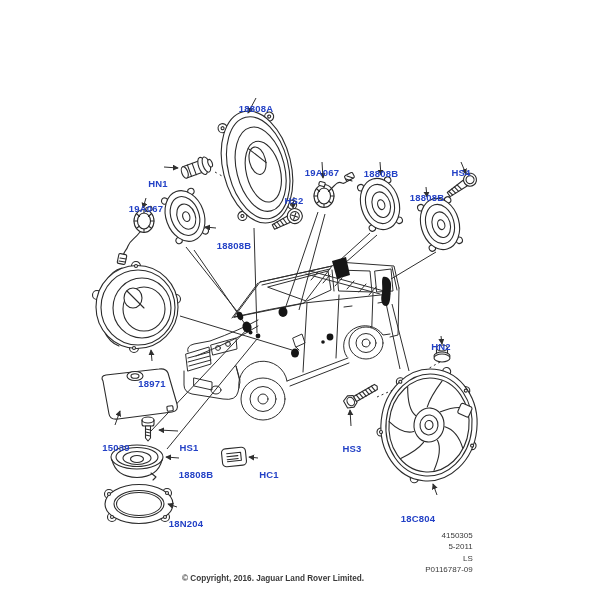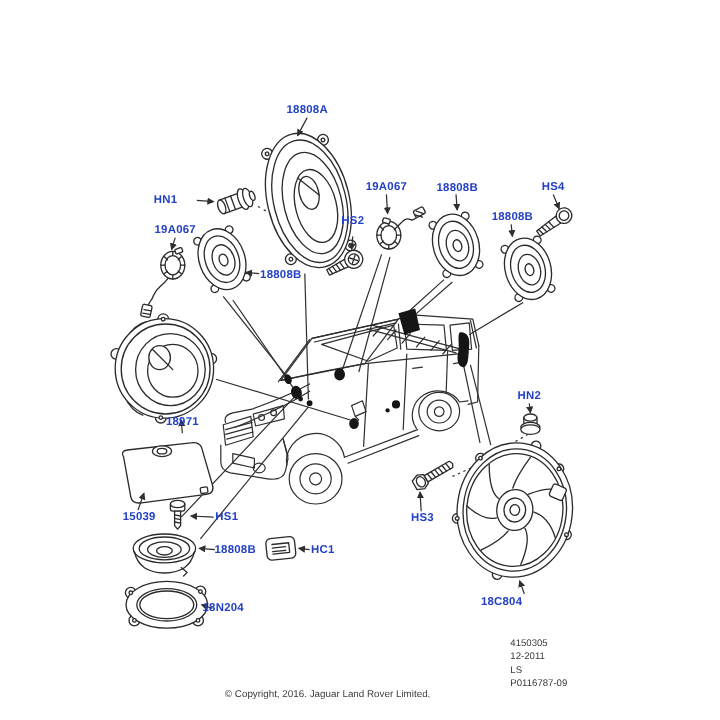--- a/index.html
+++ b/index.html
@@ -4,29 +4,29 @@
 <style>
   html,body{margin:0;padding:0;background:#fff;}
   #stage{
     position:relative;width:600px;height:600px;background:#ffffff;
     font-family:"Liberation Sans",sans-serif;overflow:hidden;
   }
   #art{position:absolute;left:0;top:0;}
   .callout{
     position:absolute;transform:translate(-50%,-50%);
     font-size:9.5px;font-weight:bold;color:#2341c6;
-    white-space:nowrap;letter-spacing:.2px;cursor:pointer;
+    white-space:nowrap;letter-spacing:.2px;cursor:pointer;margin-top:16px;
   }
   .plate{
     position:absolute;left:449px;top:530px;transform:translateX(-50%);
-    font-size:8px;line-height:11.4px;color:#3a3a3a;text-align:left;white-space:nowrap;
+    font-size:8px;line-height:11.4px;color:#3a3a3a;text-align:right;white-space:nowrap;
   }
   .copyright{
     position:absolute;left:273px;top:578px;transform:translate(-50%,-50%);
-    font-size:8.2px;color:#3a3a3a;white-space:nowrap;
+    font-size:8.2px;color:#3a3a3a;white-space:nowrap;font-weight:bold;
   }
   svg *{vector-effect:non-scaling-stroke;}
 </style>
 </head>
 <body>
 
 <div id="stage">
 
 <svg id="art" width="600" height="600" viewBox="0 0 600 600">
   <defs>
@@ -336,39 +336,39 @@
     <path d="M179,458 L166,457" marker-end="url(#arr)"></path>
     <path d="M258,458 L249,457" marker-end="url(#arr)"></path>
     <path d="M177,507 L168,504" marker-end="url(#arr)"></path>
     <path d="M441,336 L442,344" marker-end="url(#arr)"></path>
     <path d="M351,426 L350,410" marker-end="url(#arr)"></path>
     <path d="M437,495 L433,484" marker-end="url(#arr)"></path>
   </g>
 </svg>
 
   <div class="callout" style="left:256px;top:92px">18808A</div>
-  <div class="callout" style="left:138px;top:167px">HN1</div>
+  <div class="callout" style="left:158px;top:167px">HN1</div>
   <div class="callout" style="left:146px;top:192px">19A067</div>
   <div class="callout" style="left:234px;top:229px">18808B</div>
   <div class="callout" style="left:294px;top:184px">HS2</div>
   <div class="callout" style="left:322px;top:156px">19A067</div>
   <div class="callout" style="left:381px;top:157px">18808B</div>
   <div class="callout" style="left:427px;top:181px">18808B</div>
   <div class="callout" style="left:461px;top:156px">HS4</div>
-  <div class="callout" style="left:152px;top:352px">18971</div>
+  <div class="callout" style="left:152px;top:367px">18971</div>
   <div class="callout" style="left:116px;top:431px">15039</div>
   <div class="callout" style="left:189px;top:431px">HS1</div>
   <div class="callout" style="left:196px;top:458px">18808B</div>
   <div class="callout" style="left:269px;top:458px">HC1</div>
   <div class="callout" style="left:186px;top:507px">18N204</div>
   <div class="callout" style="left:441px;top:330px">HN2</div>
   <div class="callout" style="left:352px;top:432px">HS3</div>
   <div class="callout" style="left:418px;top:502px">18C804</div>
 
   <div class="plate">
     <div>4150305</div>
-    <div>12-2011</div>
+    <div>5-2011</div>
     <div>LS</div>
     <div>P0116787-09</div>
   </div>
 
   <div class="copyright">© Copyright, 2016. Jaguar Land Rover Limited.</div>
 </div>
 
 </body></html>

